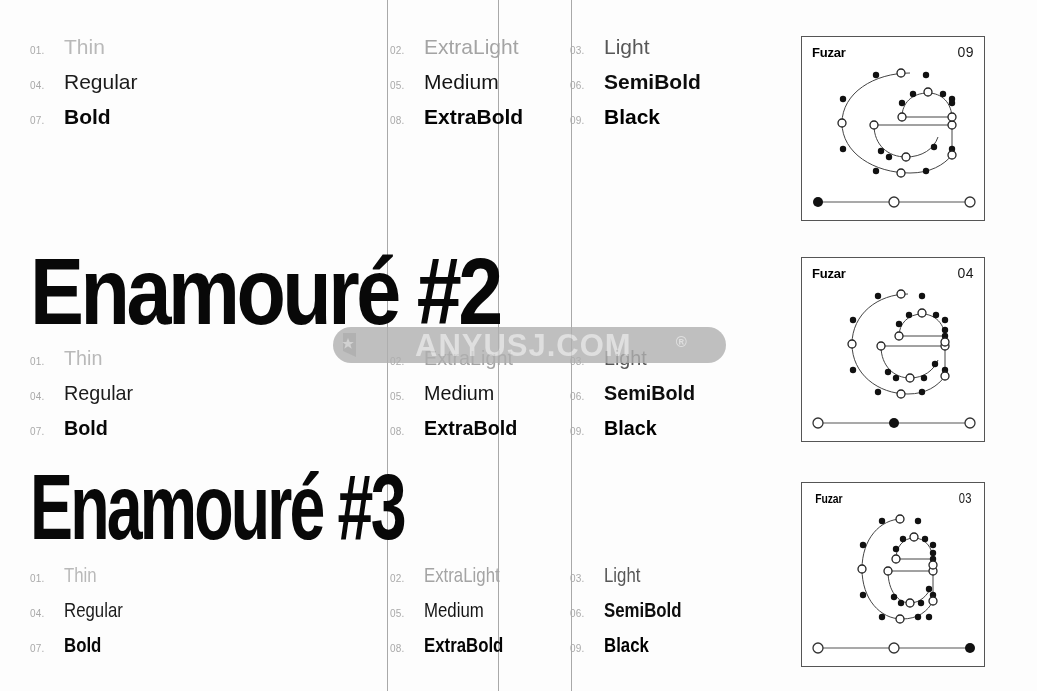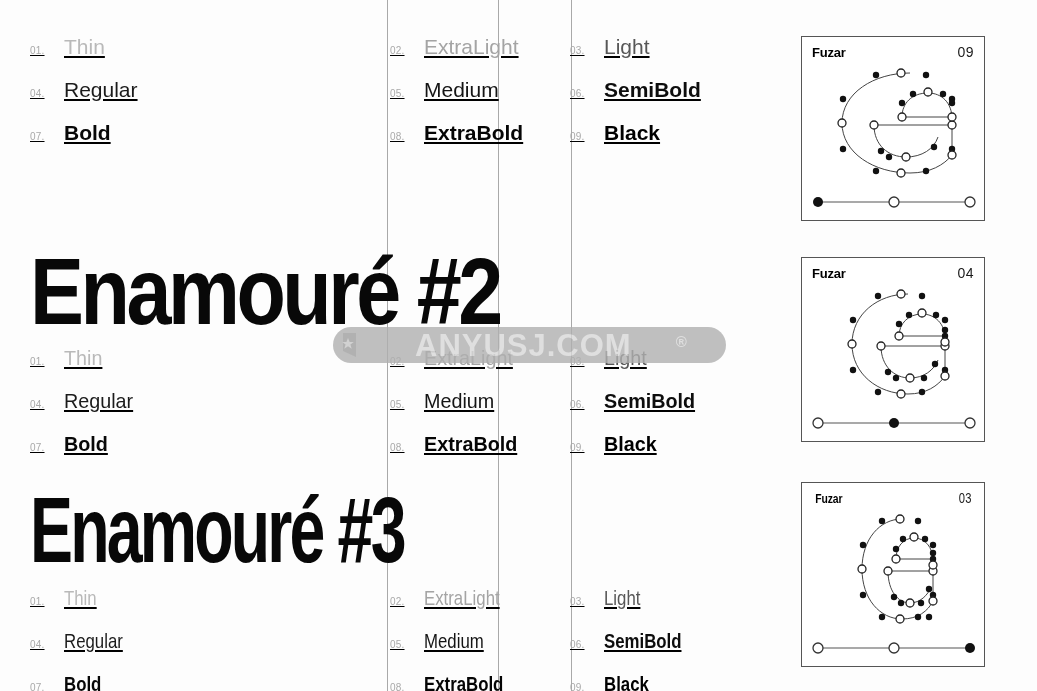--- a/index.html
+++ b/index.html
@@ -56,23 +56,22 @@
     font-size: 92px;
     letter-spacing: -4px;
     transform: scaleX(.70);
     transform-origin: left top;
   }
 
   
   .weights {
     display: grid;
     grid-template-columns: 360px 180px auto;
-    row-gap: 8px;
+    row-gap: 0px;
     margin-top: 10px;
-    text-decoration: underline;
   }
   .wcell {
     display: flex;
     align-items: baseline;
     height: 35px;
   }
   .wnum {
     color: #a9a9a9;
     font-size: 10px;
     letter-spacing: .2px;
@@ -262,21 +261,21 @@
           <span class="wnum">08.</span>
           <span class="wname">ExtraBold</span>
         </div>
       <div class="wcell w09">
           <span class="wnum">09.</span>
           <span class="wname">Black</span>
         </div>
     </div>
   </div>
 
-  <div class="specimen spec3" style="top:488px">
+  <div class="specimen spec3" style="top:465px">
     <div class="headline">Enamouré #3</div>
     <div class="weights" style="margin-top:14px">
       <div class="wcell w01">
           <span class="wnum">01.</span>
           <span class="wname">Thin</span>
         </div>
       <div class="wcell w02">
           <span class="wnum">02.</span>
           <span class="wname">ExtraLight</span>
         </div>

